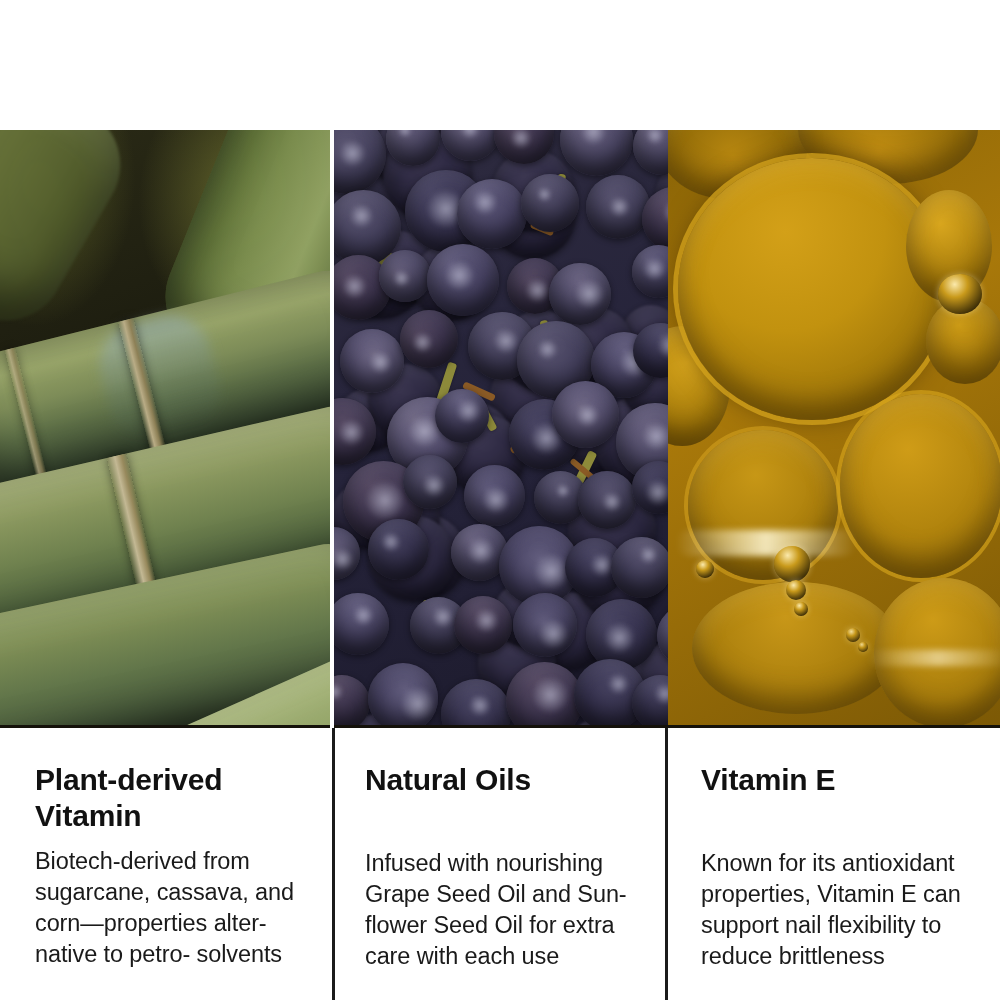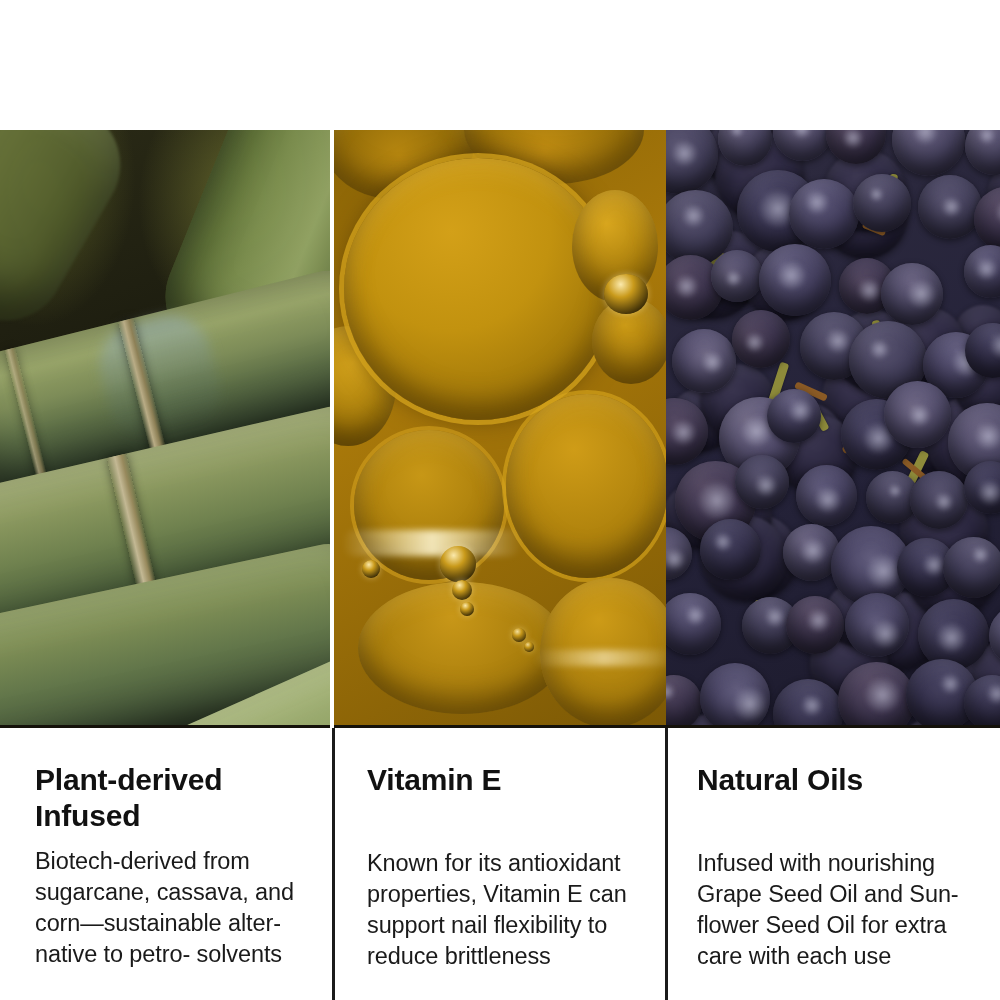--- a/index.html
+++ b/index.html
@@ -236,56 +236,27 @@
         <div class="cane cane-right">
           <div class="node"></div>
         </div>
         <div class="cane cane-lower">
           <div class="node"></div>
         </div>
         <div class="cane cane-lower2"></div>
         <div class="cane cane-bottom"></div>
       </div>
       <div class="text-block">
-        <div class="card-title">Plant-derived Infused</div>
-        <div class="card-body">Biotech-derived from sugarcane, cassava, and corn—sustainable alter-
+        <div class="card-title">Plant-derived Vitamin</div>
+        <div class="card-body">Biotech-derived from sugarcane, cassava, and corn—properties alter-
 native to petro- solvents</div>
       </div>
     </div>
 
     <div class="gap-1"></div>
-
-    <div class="col col-2">
-      <div class="media">
-        <div class="oil-bg"></div>
-        <div class="bub b9"></div>
-        <div class="bub b10"></div>
-        <div class="bub b6"></div>
-        <div class="bub b1"></div>
-        <div class="bub b4"></div>
-        <div class="bub b5"></div>
-        <div class="bub b2"></div>
-        <div class="bub b3"></div>
-        <div class="bub b7"></div>
-        <div class="bub b8"></div>
-        <div class="oil-shine"></div>
-        <div class="oil-shine2"></div>
-        <div class="drop d1"></div>
-        <div class="drop d2"></div>
-        <div class="drop d3"></div>
-        <div class="drop d4"></div>
-        <div class="drop d5"></div>
-        <div class="drop d6"></div>
-        <div class="drop d7"></div>
-      </div>
-      <div class="text-block">
-        <div class="card-title">Vitamin E</div>
-        <div class="card-body">Known for its antioxidant properties, Vitamin E can support nail flexibility to reduce brittleness</div>
-      </div>
-    </div>
 
     <div class="col col-3">
       <div class="media">
         <div class="grape-bg"></div>
         <div id="grapes">
             <div class="grape" style="left:282px;top:524px;width:85px;height:85px;background:radial-gradient(circle at 38% 30%, #3c3751 0%, #2b2740 55%, #171427 100%);filter:blur(1.2px);opacity:.95;"></div>
             <div class="grape" style="left:1px;top:97px;width:92px;height:92px;background:radial-gradient(circle at 38% 30%, #3c3751 0%, #2b2740 55%, #171427 100%);filter:blur(1.2px);opacity:.95;"></div>
             <div class="grape" style="left:156px;top:225px;width:85px;height:85px;background:radial-gradient(circle at 38% 30%, #3c3751 0%, #2b2740 55%, #171427 100%);filter:blur(1.2px);opacity:.95;"></div>
             <div class="grape" style="left:195px;top:462px;width:79px;height:79px;background:radial-gradient(circle at 38% 30%, #3c3751 0%, #2b2740 55%, #171427 100%);filter:blur(1.2px);opacity:.95;"></div>
             <div class="grape" style="left:155px;top:42px;width:87px;height:87px;background:radial-gradient(circle at 38% 30%, #3c3751 0%, #2b2740 55%, #171427 100%);filter:blur(1.2px);opacity:.95;"></div>
@@ -497,18 +468,47 @@
             </div>
           </div>
       </div>
       <div class="text-block">
         <div class="card-title">Natural Oils</div>
         <div class="card-body">Infused with nourishing Grape Seed Oil and Sun-
 flower Seed Oil for extra care with each use</div>
       </div>
     </div>
 
+    <div class="col col-2">
+      <div class="media">
+        <div class="oil-bg"></div>
+        <div class="bub b9"></div>
+        <div class="bub b10"></div>
+        <div class="bub b6"></div>
+        <div class="bub b1"></div>
+        <div class="bub b4"></div>
+        <div class="bub b5"></div>
+        <div class="bub b2"></div>
+        <div class="bub b3"></div>
+        <div class="bub b7"></div>
+        <div class="bub b8"></div>
+        <div class="oil-shine"></div>
+        <div class="oil-shine2"></div>
+        <div class="drop d1"></div>
+        <div class="drop d2"></div>
+        <div class="drop d3"></div>
+        <div class="drop d4"></div>
+        <div class="drop d5"></div>
+        <div class="drop d6"></div>
+        <div class="drop d7"></div>
+      </div>
+      <div class="text-block">
+        <div class="card-title">Vitamin E</div>
+        <div class="card-body">Known for its antioxidant properties, Vitamin E can support nail flexibility to reduce brittleness</div>
+      </div>
+    </div>
+
   </div>
 
   <div class="divider divider-1"></div>
   <div class="divider divider-2"></div>
 
 </div>
 
 </body></html>

